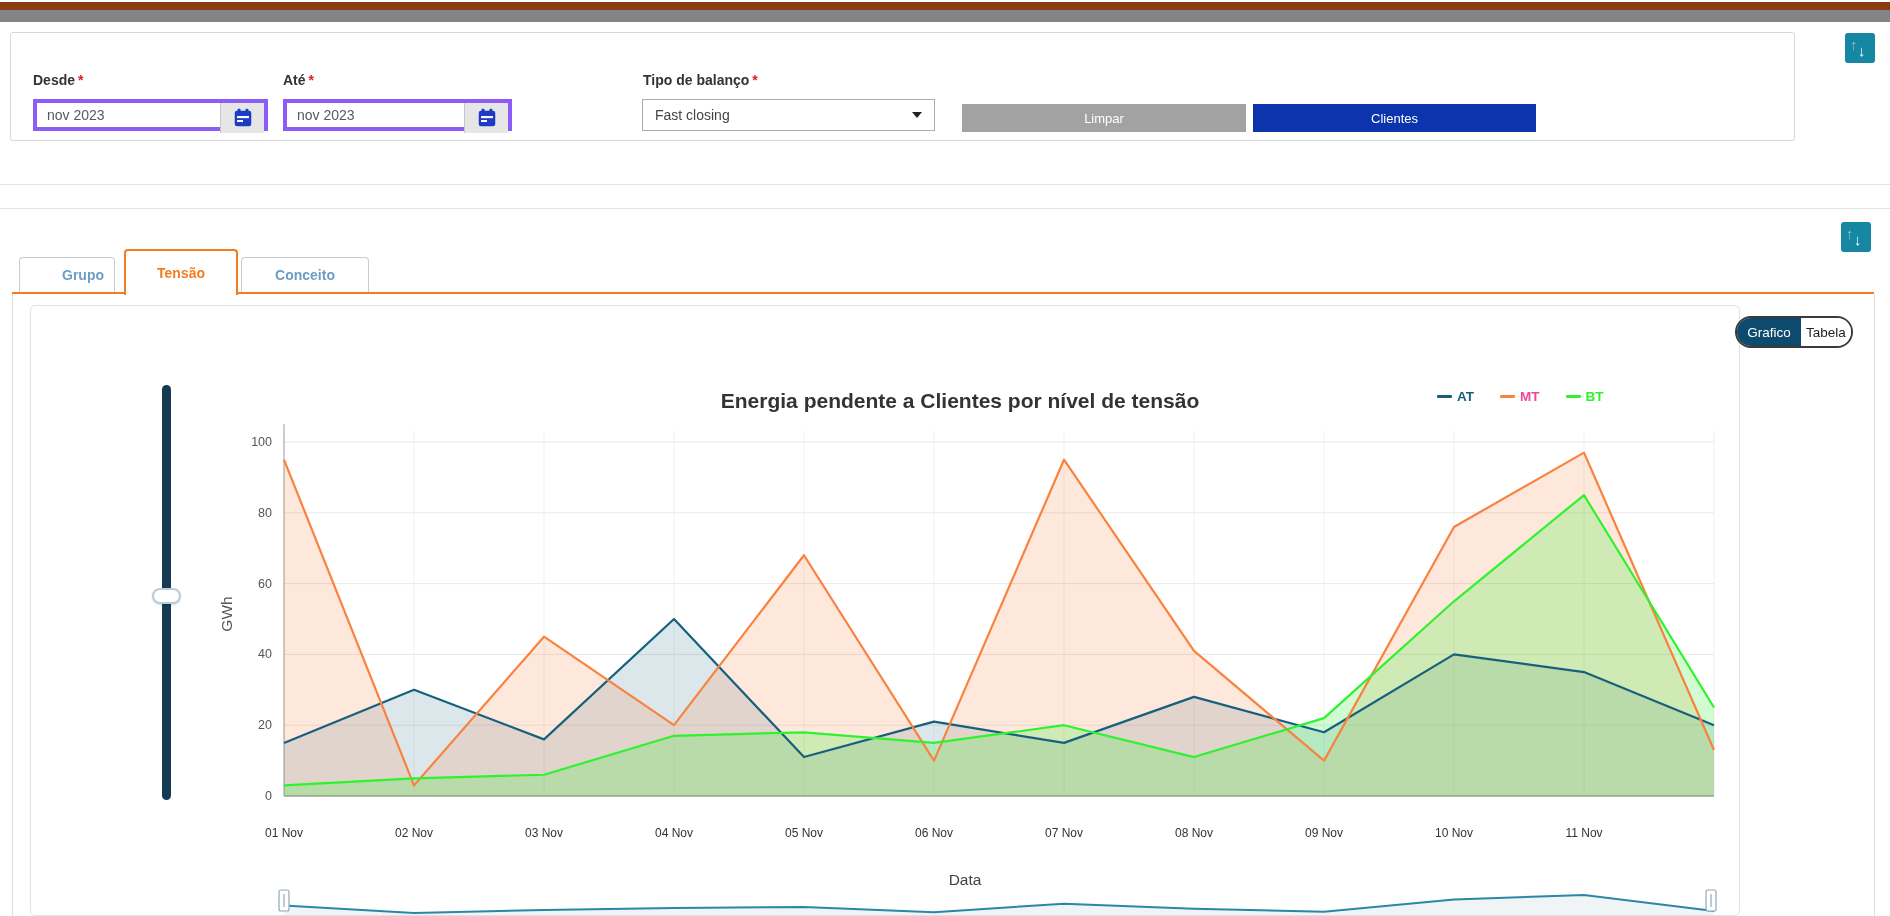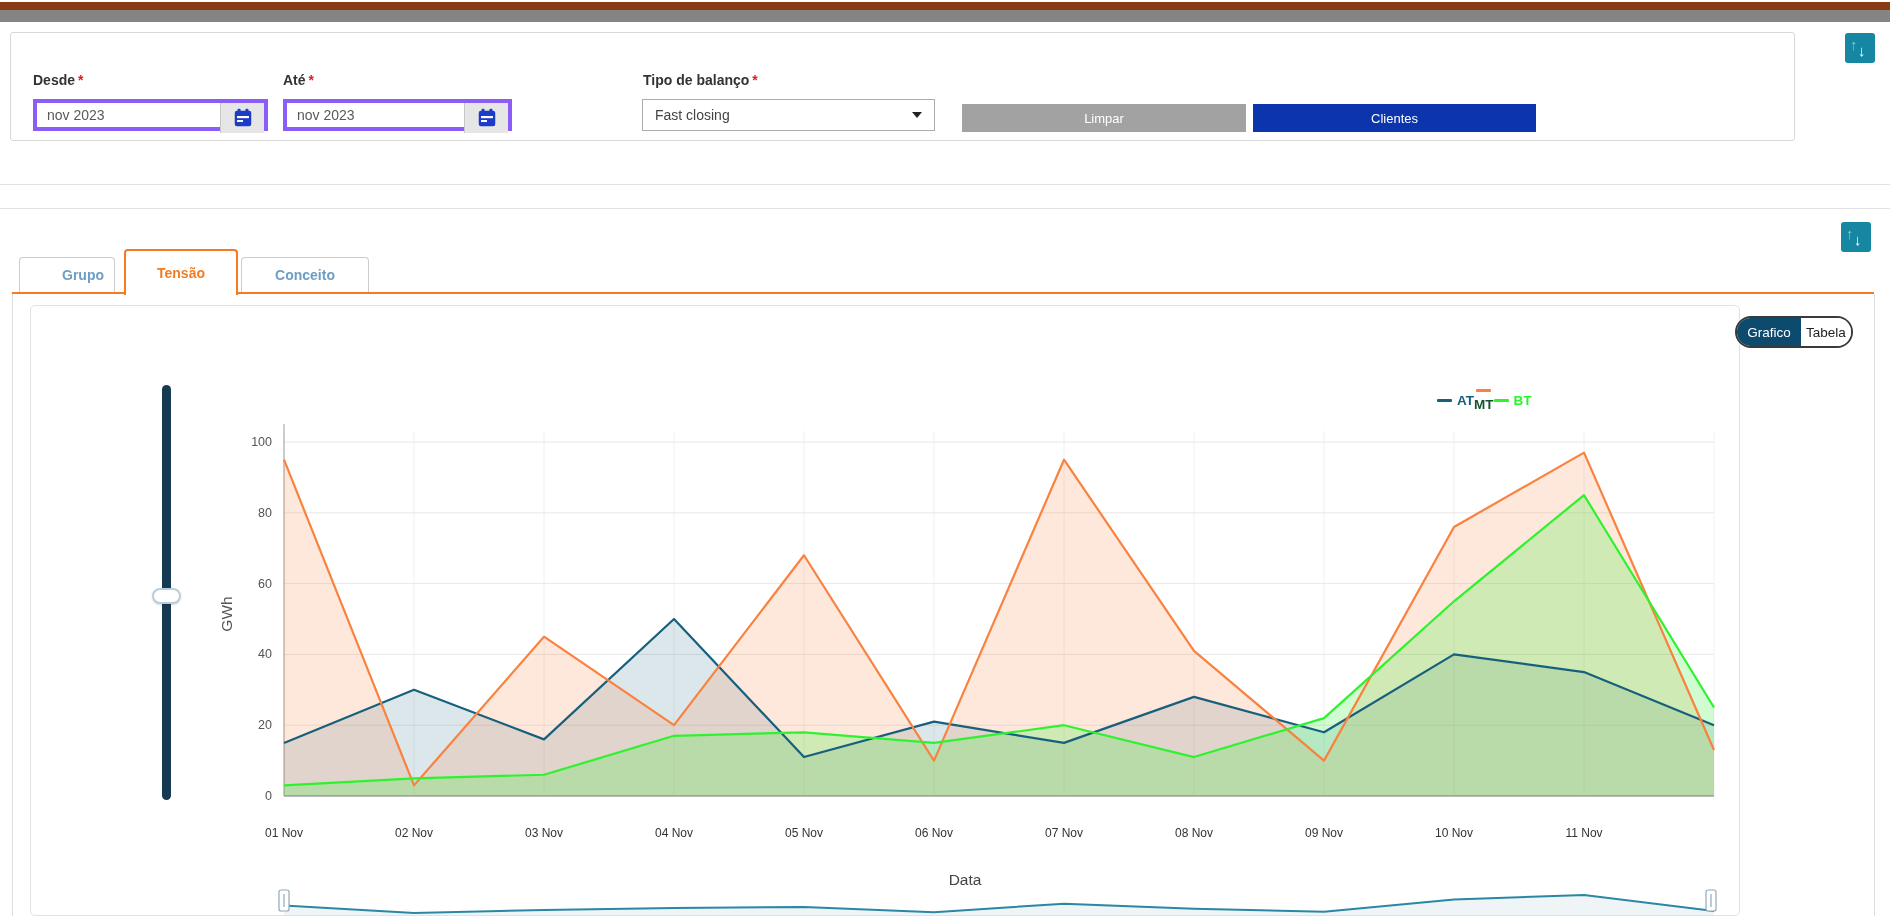--- a/index.html
+++ b/index.html
@@ -39,21 +39,21 @@
   #panel-right-border { left:1874px; top:294px; width:1px; height:622px; background:#ddd; }
 
   
   #view-toggle { left:1735px; top:316px; width:118px; height:32px; border:2px solid #3a3a3a; border-radius:16px; overflow:hidden; display:flex; background:#fff; z-index:2; }
   #toggle-grafico { width:64px; height:100%; background:#0c4a6e; color:#fff; font-size:13.5px; display:flex; align-items:center; justify-content:center; cursor:pointer; }
   #toggle-tabela { flex:1; height:100%; background:#fff; color:#222; font-size:13.5px; display:flex; align-items:center; justify-content:center; cursor:pointer; }
 
   
   #chart-card { left:30px; top:305px; width:1710px; height:611px; border:1px solid #e2e2e2; border-radius:5px; background:#fff; overflow:hidden; }
   #chart-title { left:560px; top:389px; width:800px; text-align:center; font-size:21px; font-weight:bold; color:#333; z-index:2; }
-  #legend { left:1437px; top:389px; display:flex; z-index:2; }
+  #legend { left:1437px; top:389px; display:flex; gap:26px; z-index:2; }
   .legend-item { display:flex; align-items:center; gap:5px; font-size:13.5px; font-weight:bold; cursor:pointer; }
   .legend-item .dash { width:15px; height:3px; border-radius:1px; }
 
   
   #zoom-track { left:162px; top:385px; width:9px; height:415px; background:#153a52; border-radius:5px; cursor:pointer; }
   #zoom-handle { left:152px; top:588px; width:29px; height:16px; background:#fff; border:2px solid #b8cede; border-radius:9px; box-shadow:0 1px 2px rgba(0,0,0,0.15); cursor:grab; }
 
   #ylabel-gwh { left:197px; top:605px; width:60px; text-align:center; font-size:15.5px; color:#555; transform:rotate(-90deg); }
   #xlabel-data { left:915px; top:871px; width:100px; text-align:center; font-size:15.5px; color:#444; }
 
@@ -183,26 +183,27 @@
         <text x="1553" y="531" text-anchor="middle" font-size="12" fill="#333">11 Nov</text>
         <polygon points="253,640 253,599.4322 383,606.9771999999999 513,604.0598 643,602.0477999999999 773,601.0418 903,606.1723999999999 1033,597.722 1163,602.752 1293,605.77 1423,593.5974 1553,588.9698 1683,604.9652 1683,640" fill="#7da5b9" fill-opacity="0.12" stroke="none"></polygon>
         <polyline points="253,599.4322 383,606.9771999999999 513,604.0598 643,602.0477999999999 773,601.0418 903,606.1723999999999 1033,597.722 1163,602.752 1293,605.77 1423,593.5974 1553,588.9698 1683,604.9652" fill="none" stroke="#2a87a5" stroke-width="2"></polyline>
         <rect x="248" y="584" width="10" height="21" rx="2" fill="#ffffff" stroke="#90a8b8" stroke-width="1.2"></rect>
         <line x1="253" y1="588" x2="253" y2="601" stroke="#90a8b8" stroke-width="1.2"></line>
         <rect x="1675" y="584" width="10" height="21" rx="2" fill="#ffffff" stroke="#90a8b8" stroke-width="1.2"></rect>
         <line x1="1680" y1="588" x2="1680" y2="601" stroke="#90a8b8" stroke-width="1.2"></line>
       </svg>
   </div>
 
+  <div class="abs" id="chart-title">Energia pendente a Clientes por nível de tensão</div>
   <div class="abs" id="legend">
       <div class="legend-item" style="color: rgb(23, 96, 125);">
         <span class="dash" style="background: rgb(23, 96, 125);"></span>
         <span>AT</span>
       </div>
-      <div class="legend-item" style="color: #14532d; flex-direction: column;">
+      <div class="legend-item" style="color: #ec4899;">
         <span class="dash" style="background: rgb(249, 130, 63);"></span>
         <span>MT</span>
       </div>
       <div class="legend-item" style="color: rgb(47, 242, 47);">
         <span class="dash" style="background: rgb(47, 242, 47);"></span>
         <span>BT</span>
       </div>
     </div>
 
   <div class="abs" id="zoom-track"></div>

